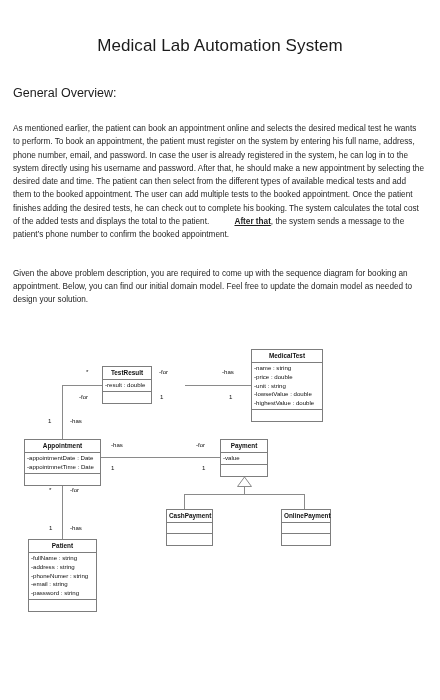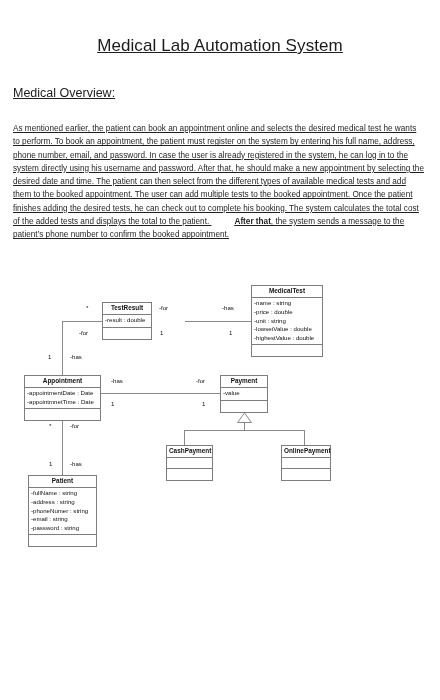--- a/index.html
+++ b/index.html
@@ -15,21 +15,20 @@
     color: #231f20;
     position: relative;
   }
   .page {
     width: 440px;
     height: 700px;
     position: relative;
     background: #ffffff;
     box-sizing: border-box;
     padding: 0 12px;
-    text-decoration: underline;
   }
   .doc-title {
     text-align: center;
     font-size: 17px;
     font-weight: 400;
     letter-spacing: 0.1px;
     color: #1b1b1b;
     margin: 0;
     padding-top: 36px;
   }
@@ -121,24 +120,25 @@
     z-index: 2;
   }
 </style>
 </head>
 <body>
 
 <div class="page">
 
   <h1 class="doc-title">Medical Lab Automation System</h1>
 
-  <h2 class="section-heading">Medical Overview:</h2>
+  <h2 class="section-heading">General Overview:</h2>
 
   <p class="para para-1"><span>As mentioned earlier, the patient can book an appointment online and selects the desired medical test he wants to perform. To book an appointment, the patient must register on the system by entering his full name, address, phone number, email, and password. In case the user is already registered in the system, he can log in to the system directly using his username and password. After that, he should make a new appointment by selecting the desired date and time. The patient can then select from the different types of available medical tests and add them to the booked appointment. The user can add multiple tests to the booked appointment. Once the patient finishes adding the desired tests, he can check out to complete his booking. The system calculates the total cost of the added tests and displays the total to the patient. </span><span class="bold-underline">After that</span><span>, the system sends a message to the patient’s phone number to confirm the booked appointment.</span></p>
 
+  <p class="para para-2">Given the above problem description, you are required to come up with the sequence diagram for booking an appointment. Below, you can find our initial domain model. Feel free to update the domain model as needed to design your solution.</p>
 
   <div class="diagram">
 
     <div class="line h" style="left:173px; top:63px; width:66px;"></div>
 
     <div class="line h" style="left:50px; top:63px; width:66px;"></div>
     <div class="line v" style="left:50px; top:63px; height:54px;"></div>
 
     <div class="line h" style="left:88px; top:135px; width:120px;"></div>
 

